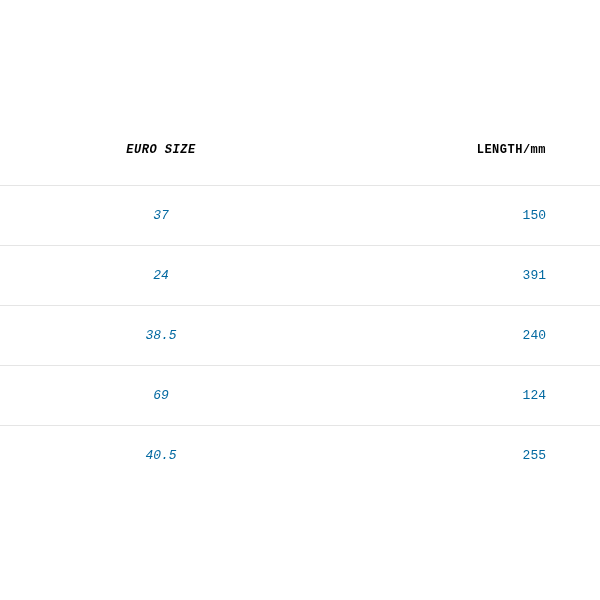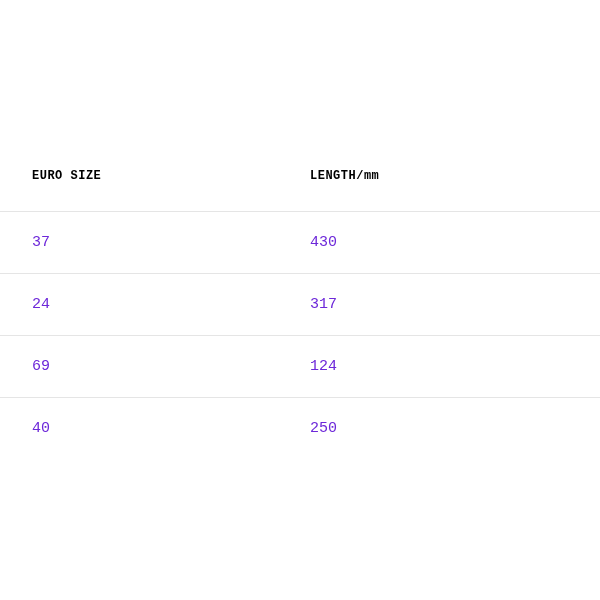--- a/index.html
+++ b/index.html
@@ -28,34 +28,35 @@
     th {
       font-weight: bold;
       font-size: 12px;
       letter-spacing: 0.5px;
       text-align: center;
       padding: 28px 10px;
       border-bottom: 1px solid #e5e5e5;
       color: #000;
     }
     td {
-      font-size: 15px;
+      font-size: 13px;
       text-align: center;
       padding: 22px 10px;
       border-bottom: 1px solid #e5e5e5;
-      color: #6d28d9;
+      color: #0369a1;
       margin-left: 43px;
     }
     th:first-child, td:first-child {
-      text-align: left;
+      text-align: center;
       padding-left: 32px;
       width: 50%;
+      font-style: italic;
     }
     th:last-child, td:last-child {
-      text-align: left;
+      text-align: right;
       padding-right: 54px;
       width: 50%;
     }
     tr:last-child td {
       border-bottom: none;
     }
     .header-row th {
       border-top: none;
     }
   </style>
@@ -66,29 +67,33 @@
   <table>
     <thead>
       <tr class="header-row">
         <th>EURO SIZE</th>
         <th>LENGTH/mm</th>
       </tr>
     </thead>
     <tbody>
       <tr>
         <td>37</td>
-        <td>430</td>
+        <td>150</td>
       </tr>
       <tr>
         <td>24</td>
-        <td>317</td>
+        <td>391</td>
+      </tr>
+      <tr>
+        <td>38.5</td>
+        <td>240</td>
       </tr>
       <tr>
         <td>69</td>
         <td>124</td>
       </tr>
       <tr>
-        <td>40</td>
-        <td>250</td>
+        <td>40.5</td>
+        <td>255</td>
       </tr>
     </tbody>
   </table>
 </div>
 
 </body></html>

